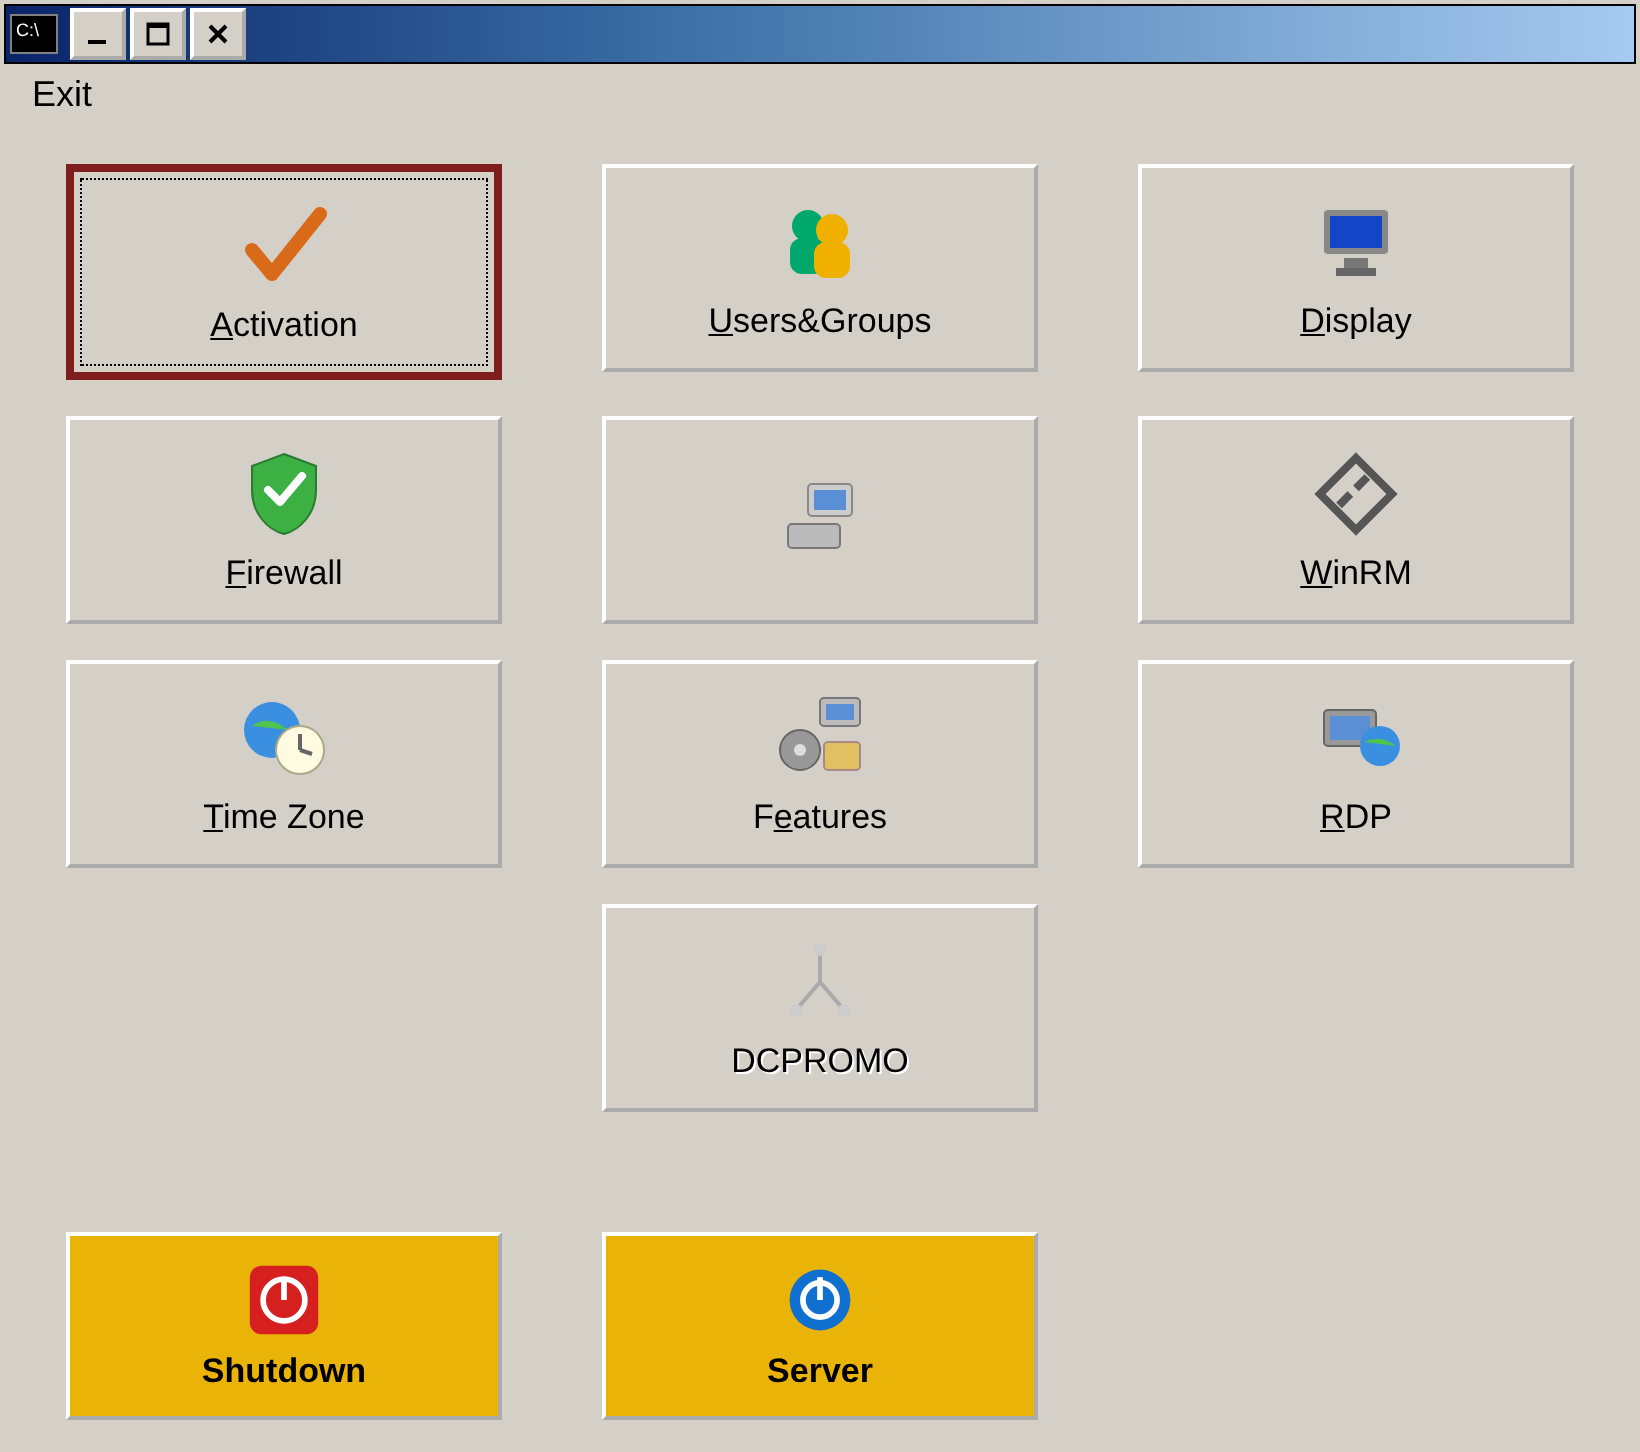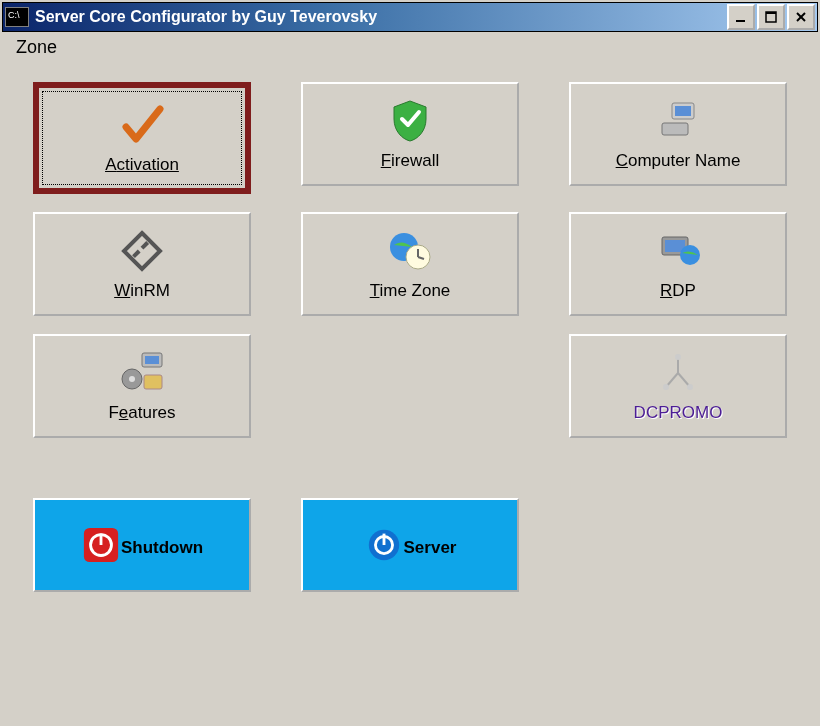--- a/index.html
+++ b/index.html
@@ -92,22 +92,21 @@
     background: #d4d0c8;
     border: 2px outset #fff;
     display: flex;
     flex-direction: column;
     align-items: center;
     justify-content: center;
     cursor: pointer;
     position: relative;
   }
   .cfg-btn.focused {
-    border: 6px solid #7f1d1d;
-    text-decoration: underline;
+    border: 4px solid #7f1d1d;
   }
   .cfg-btn.focused::before {
     content: "";
     position: absolute;
     inset: 3px;
     border: 1px dotted #000;
     pointer-events: none;
   }
   .cfg-btn.disabled {
     cursor: default;
@@ -117,38 +116,39 @@
     height: 48px;
     display: flex;
     align-items: center;
     justify-content: center;
   }
   .cfg-btn .label {
     margin-top: 6px;
     font-size: 17px;
   }
   .cfg-btn.disabled .label {
-    color: #4c1d95;
+    color: #000000;
     text-shadow: 1px 1px 0 #fff;
   }
   .cfg-btn .und {
     text-decoration: underline;
   }
   .bottom-row {
     margin-top: 60px;
     display: grid;
     grid-template-columns: repeat(3, 218px);
     column-gap: 50px;
     justify-content: center;
   }
   .action-btn {
     height: 90px;
-    background: #0ea5e9;
+    background: #eab308;
     border: 2px outset #fff;
     display: flex;
+    flex-direction: column;
     align-items: center;
     justify-content: center;
     cursor: pointer;
   }
   .action-btn .icon {
     width: 40px;
     height: 40px;
     display: flex;
     align-items: center;
     justify-content: center;
@@ -162,21 +162,20 @@
     visibility: hidden;
   }
 </style>
 </head>
 <body>
 
 <div class="window">
 
   <div class="titlebar">
     <div class="app-icon"></div>
-    <div class="title">Server Core Configurator by Guy Teverovsky</div>
     <div class="controls">
       <div class="ctrl-btn">
         <svg width="12" height="12" viewBox="0 0 12 12">
             <rect x="1" y="9" width="9" height="2" fill="#000"></rect>
           </svg>
       </div>
       <div class="ctrl-btn">
         <svg width="12" height="12" viewBox="0 0 12 12">
             <rect x="1" y="1" width="10" height="10" fill="none" stroke="#000" stroke-width="1.5"></rect>
             <rect x="1" y="1" width="10" height="2" fill="#000"></rect>
@@ -185,57 +184,78 @@
       <div class="ctrl-btn">
         <svg width="12" height="12" viewBox="0 0 12 12">
             <line x1="2" y1="2" x2="10" y2="10" stroke="#000" stroke-width="2"></line>
             <line x1="10" y1="2" x2="2" y2="10" stroke="#000" stroke-width="2"></line>
           </svg>
       </div>
     </div>
   </div>
 
   <div class="menubar">
-    <span class="menu-item">Zone</span>
+    <span class="menu-item">Exit</span>
   </div>
 
   <div class="content">
     <div class="grid">
 
       <div class="cfg-btn focused">
         <span class="icon">
           <svg width="48" height="48" viewBox="0 0 48 48">
               <path d="M8 26 L18 38 L42 8" fill="none" stroke="#d96a1a" stroke-width="7" stroke-linecap="round" stroke-linejoin="round"></path>
             </svg>
         </span>
         <span class="label"><span class="und">A</span><span></span>ctivation</span>
       </div>
 
-
-
+      <div class="cfg-btn">
+        <span class="icon">
+          <svg width="48" height="48" viewBox="0 0 48 48">
+            <circle cx="18" cy="16" r="8" fill="#00a86b"></circle>
+            <rect x="9" y="22" width="18" height="18" rx="6" fill="#00a86b"></rect>
+            <circle cx="30" cy="18" r="8" fill="#f0b000"></circle>
+            <rect x="21" y="24" width="18" height="18" rx="6" fill="#f0b000"></rect>
+          </svg>
+        </span>
+        <span class="label"><span class="und">U</span>sers&amp;Groups</span>
+      </div>
+
+
+      <div class="cfg-btn">
+        <span class="icon">
+          <svg width="48" height="48" viewBox="0 0 48 48">
+            <rect x="8" y="8" width="32" height="22" rx="2" fill="#888"></rect>
+            <rect x="11" y="11" width="26" height="16" fill="#1245c8"></rect>
+            <rect x="18" y="32" width="12" height="5" fill="#777"></rect>
+            <rect x="14" y="37" width="20" height="4" fill="#666"></rect>
+          </svg>
+        </span>
+        <span class="label"><span class="und">D</span>isplay</span>
+      </div>
 
       <div class="cfg-btn">
         <span class="icon">
           <svg width="48" height="48" viewBox="0 0 48 48">
             <path d="M24 4 L40 10 V22 C40 34 32 42 24 44 C16 42 8 34 8 22 V10 Z" fill="#3cb043" stroke="#2a7a2f" stroke-width="1"></path>
             <path d="M16 22 L22 28 L33 15" fill="none" stroke="#fff" stroke-width="4" stroke-linecap="round" stroke-linejoin="round"></path>
           </svg>
         </span>
         <span class="label"><span class="und">F</span>irewall</span>
       </div>
 
       <div class="cfg-btn">
         <span class="icon">
           <svg width="48" height="48" viewBox="0 0 48 48">
             <rect x="18" y="6" width="22" height="16" rx="2" fill="#ccc" stroke="#888"></rect>
             <rect x="21" y="9" width="16" height="10" fill="#5a8fd6"></rect>
             <rect x="8" y="26" width="26" height="12" rx="2" fill="#bbb" stroke="#777"></rect>
           </svg>
         </span>
-        <span class="label"><span class="und">C</span>omputer Name</span>
       </div>
 
       <div class="cfg-btn">
         <span class="icon">
           <svg width="48" height="48" viewBox="0 0 48 48">
             <path d="M24 6 L42 24 L24 42 L6 24 Z" fill="none" stroke="#555" stroke-width="4"></path>
             <rect x="20" y="14" width="4" height="8" fill="#555" transform="rotate(45 24 24)"></rect>
             <rect x="20" y="26" width="4" height="8" fill="#555" transform="rotate(45 24 24)"></rect>
           </svg>
         </span>
@@ -251,40 +271,40 @@
             <line x1="32" y1="30" x2="32" y2="22" stroke="#666" stroke-width="2"></line>
             <line x1="32" y1="30" x2="38" y2="32" stroke="#666" stroke-width="2"></line>
           </svg>
         </span>
         <span class="label"><span class="und">T</span>ime Zone</span>
       </div>
 
       <div class="cfg-btn">
         <span class="icon">
           <svg width="48" height="48" viewBox="0 0 48 48">
-            <rect x="8" y="10" width="26" height="18" rx="2" fill="#999" stroke="#666"></rect>
-            <rect x="11" y="13" width="20" height="12" fill="#5a8fd6"></rect>
-            <circle cx="36" cy="28" r="10" fill="#3a8fe0"></circle>
-            <path d="M28 26 Q36 22 44 28" fill="#4fc44f"></path>
-          </svg>
-        </span>
-        <span class="label"><span class="und">R</span>DP</span>
-      </div>
-
-      <div class="cfg-btn">
-        <span class="icon">
-          <svg width="48" height="48" viewBox="0 0 48 48">
             <rect x="24" y="4" width="20" height="14" rx="2" fill="#bbb" stroke="#777"></rect>
             <rect x="27" y="7" width="14" height="8" fill="#5a8fd6"></rect>
             <circle cx="14" cy="30" r="10" fill="#999" stroke="#666"></circle>
             <circle cx="14" cy="30" r="3" fill="#ddd"></circle>
             <rect x="26" y="26" width="18" height="14" rx="2" fill="#e0c060" stroke="#a88"></rect>
           </svg>
         </span>
         <span class="label">F<span class="und">e</span>atures</span>
+      </div>
+
+      <div class="cfg-btn">
+        <span class="icon">
+          <svg width="48" height="48" viewBox="0 0 48 48">
+            <rect x="8" y="10" width="26" height="18" rx="2" fill="#999" stroke="#666"></rect>
+            <rect x="11" y="13" width="20" height="12" fill="#5a8fd6"></rect>
+            <circle cx="36" cy="28" r="10" fill="#3a8fe0"></circle>
+            <path d="M28 26 Q36 22 44 28" fill="#4fc44f"></path>
+          </svg>
+        </span>
+        <span class="label"><span class="und">R</span>DP</span>
       </div>
 
       <div class="hidden-slot"></div>
 
       <div class="cfg-btn disabled">
         <span class="icon">
           <svg width="48" height="48" viewBox="0 0 48 48">
             <line x1="24" y1="8" x2="24" y2="24" stroke="#aaa" stroke-width="2"></line>
             <line x1="24" y1="24" x2="12" y2="38" stroke="#aaa" stroke-width="2"></line>
             <line x1="24" y1="24" x2="36" y2="38" stroke="#aaa" stroke-width="2"></line>

